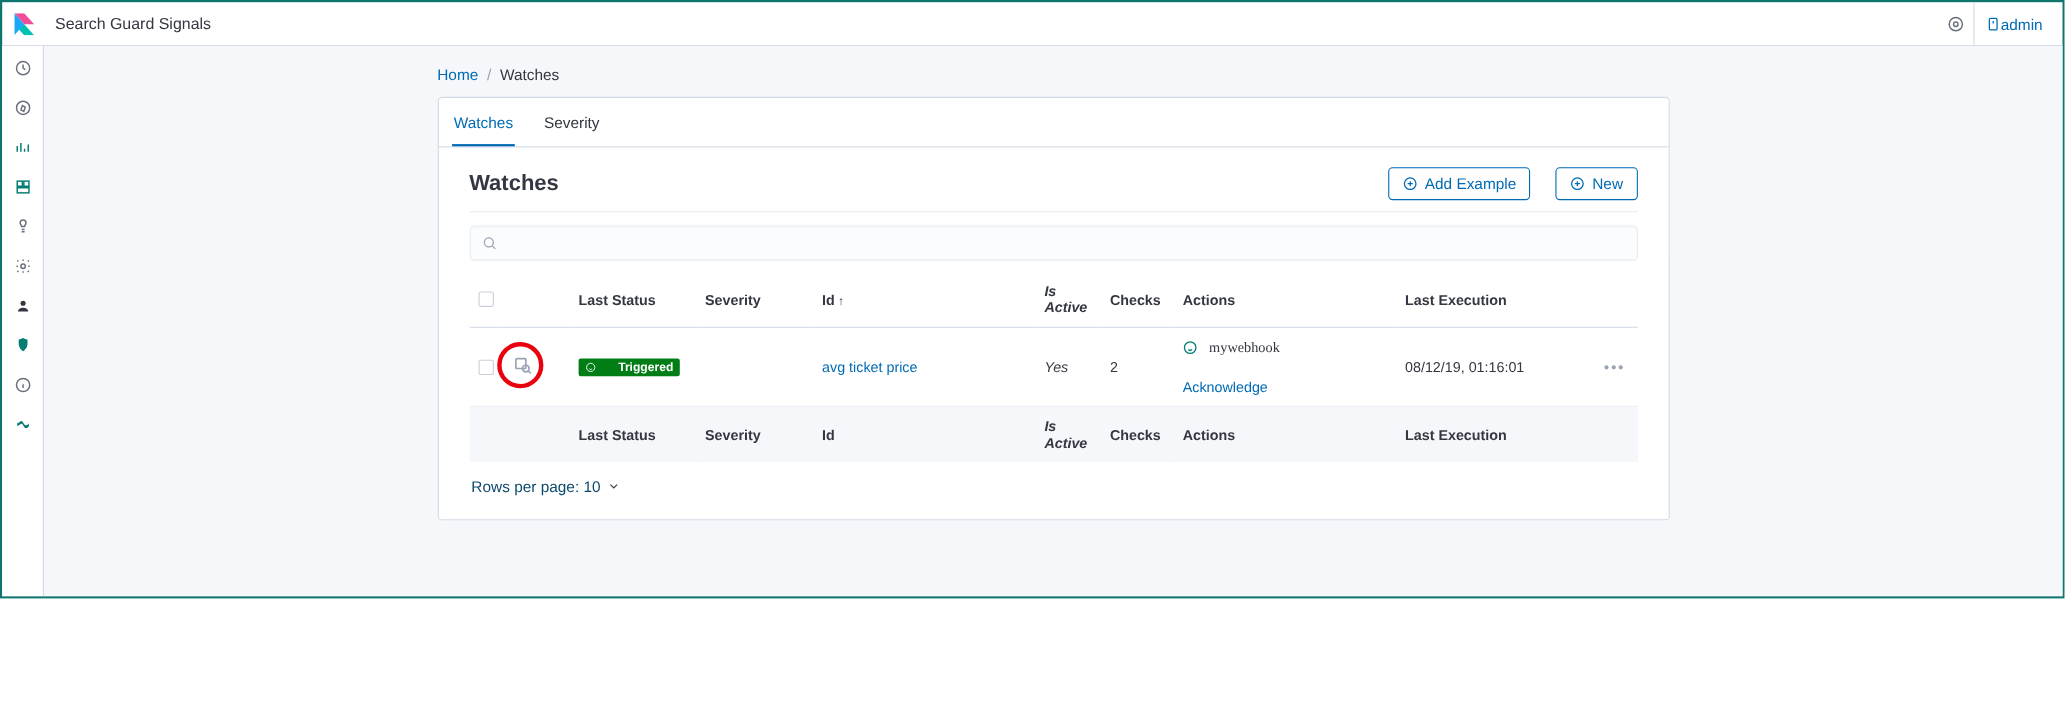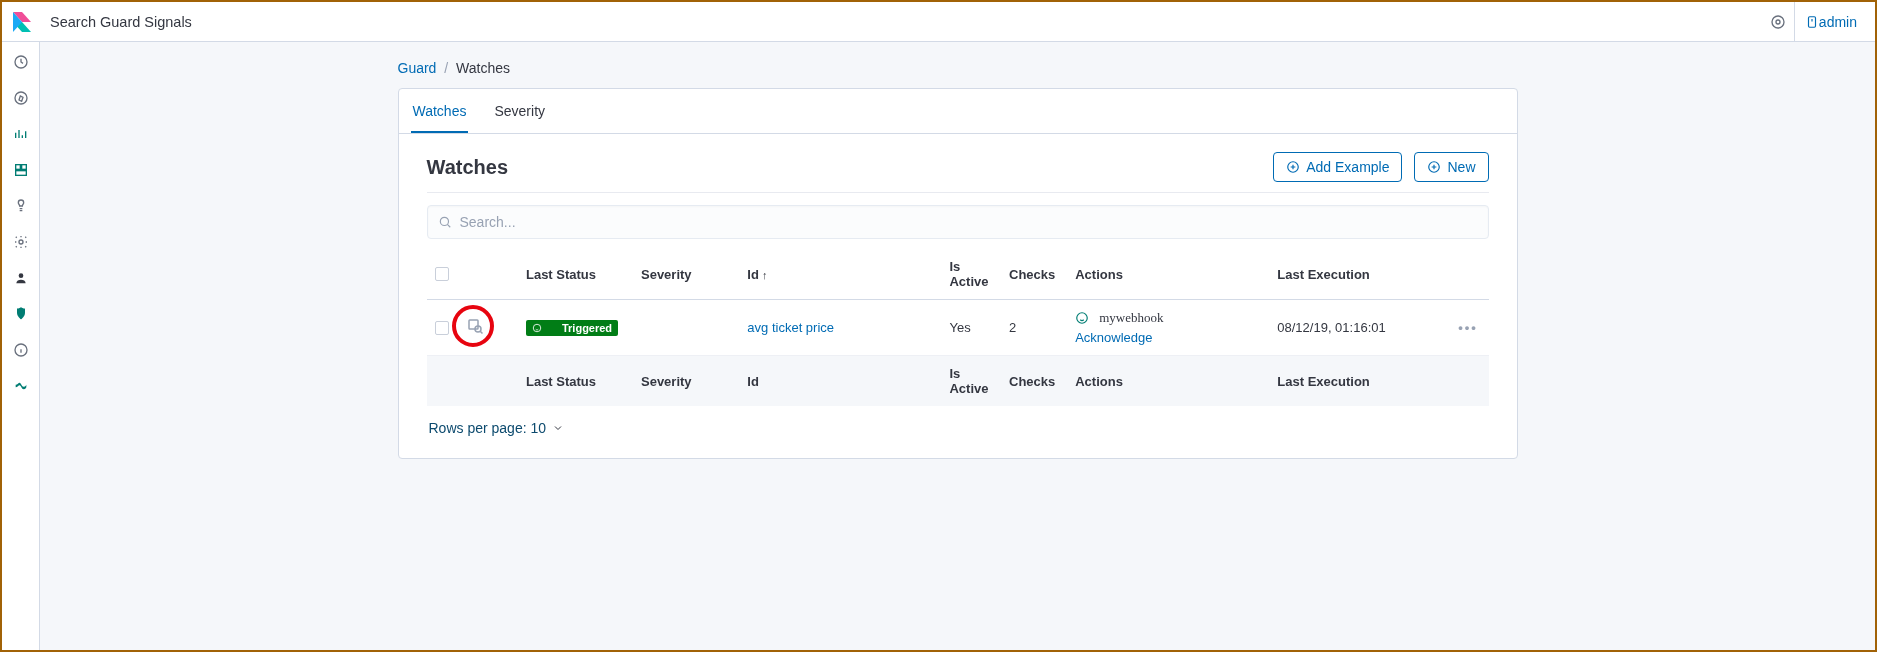--- a/index.html
+++ b/index.html
@@ -1,17 +1,17 @@
 <!DOCTYPE html>
 <html><head>
 <meta charset="utf-8">
 <style>
   * { box-sizing: border-box; margin: 0; padding: 0; }
   html, body { height: 100%; font-family: -apple-system, BlinkMacSystemFont, "Segoe UI", Helvetica, Arial, sans-serif; font-size: 14px; color: #343741; background: #fff; }
-  .outer-border { border: 2px solid #a16207; height: 652px; }
+  .outer-border { border: 2px solid #0f766e; height: 544px; }
   .top-bar { display: flex; align-items: center; height: 40px; border-bottom: 1px solid #d3dae6; padding: 0 8px; }
   .logo-box { width: 24px; height: 24px; display: flex; align-items: center; justify-content: center; margin-right: 16px; }
   .app-title { font-weight: 500; font-size: 14.5px; }
   .top-spacer { flex: 1; }
   .top-right-icon { width: 32px; height: 32px; display: flex; align-items: center; justify-content: center; color: #343741; border-left: 1px solid #d3dae6; margin-left: 0; }
   .top-right-icon.first { border-left: none; }
   .top-right-user { display: flex; align-items: center; gap: 0; padding: 0 10px; color: #006bb4; border-left: 1px solid #d3dae6; height: 40px; }
   .layout { display: flex; height: calc(100% - 40px); }
   .side-nav { width: 38px; background: #fff; border-right: 1px solid #d3dae6; display: flex; flex-direction: column; align-items: center; padding-top: 8px; gap: 12px; }
   .side-nav-item { width: 24px; height: 24px; display: flex; align-items: center; justify-content: center; color: #69707d; cursor: pointer; }
@@ -23,50 +23,50 @@
   .breadcrumbs a { color: #006bb4; text-decoration: none; }
   .breadcrumbs .slash { margin: 0 4px; color: #98a2b3; }
   .breadcrumbs .current { color: #343741; font-weight: 500; }
   .panel { background: #fff; border: 1px solid #d3dae6; border-radius: 4px; }
   .tabs { display: flex; gap: 24px; padding: 0 12px; border-bottom: 1px solid #d3dae6; }
   .tab { padding: 14px 2px 12px; font-size: 14px; cursor: pointer; color: #343741; border-bottom: 2px solid transparent; }
   .tab.active { color: #006bb4; border-bottom-color: #006bb4; font-weight: 500; }
   .section { padding: 18px 28px; }
   .section-head { display: flex; align-items: center; justify-content: space-between; margin-bottom: 12px; padding-bottom: 10px; border-bottom: 1px solid #e8eaf0;}
   .section-title { font-size: 20px; font-weight: 700; }
-  .head-buttons { display: flex; gap: 12px; }
+  .head-buttons { display: flex; gap: 23px; }
   .btn-outline { display: flex; align-items: center; gap: 6px; border: 1px solid #006bb4; color: #006bb4; background: #fff; border-radius: 4px; padding: 6px 12px; font-size: 14px; cursor: pointer; }
   .btn-outline svg { width: 14px; height: 14px; }
   .search-wrap { margin: 4px 0 10px; }
   .search-box { display: flex; align-items: center; gap: 8px; border: 1px solid #e6ebf2; background: #fbfcfd; border-radius: 4px; padding: 8px 10px; box-shadow: inset 0 1px 2px rgba(0,0,0,0.03); }
   .search-box input { flex: 1; border: none; outline: none; background: transparent; font-size: 14px; color: #343741; }
   .search-box input::placeholder { color: #98a2b3; }
   table.data { width: 100%; border-collapse: collapse; }
   table.data th, table.data td { text-align: left; padding: 10px 8px; font-size: 13px; vertical-align: middle;}
   table.data thead th { font-weight: 700; color: #343741; border-bottom: 1px solid #d3dae6; }
   table.data tbody td { border-bottom: 1px solid #eef0f5; }
   table.data tfoot th { background: #f5f7fa; font-weight: 700; color: #343741; }
   .chk { width: 14px; height: 14px; border: 1px solid #c9cfda; border-radius: 2px; }
   .badge-status { display: inline-flex; align-items: center; gap: 20px; background: #017d16; color: #fff; font-size: 11px; padding: 2px 6px; border-radius: 2px; font-weight: 600; }
   .link { color: #006bb4; text-decoration: none; cursor: pointer; }
   .actions-cell .action-line { display: flex; align-items: center; gap: 10px; font-family: Liberation Serif, serif; }
   .face-icon { color: #017d73; }
-  .ack { color: #006bb4; cursor: pointer; margin-top: 4px; display: inline-block; text-align: right;}
+  .ack { color: #006bb4; cursor: pointer; margin-top: 20px; display: inline-block; text-align: right;}
   .row-menu { color: #98a2b3; letter-spacing: 2px; cursor: pointer; font-weight: 700; }
   .red-circle { position: absolute; width: 42px; height: 42px; border: 4px solid #e7040f; border-radius: 50%; left: -14px; top: -12px; pointer-events: none; }
   .expand-cell { position: relative; width: 40px; }
   .expand-icon { color: #98a2b3; }
   .pager { padding: 14px 2px 4px; font-size: 14px; color: #0c4a6e; display: flex; align-items: center; gap: 6px; cursor: pointer;}
   .sort-arrow { font-size: 11px; margin-left: 3px;}
   th.col-chk, td.col-chk { width: 28px; }
   th.col-exp, td.col-exp { width: 40px; }
   th.col-status, td.col-status { width: 100px; }
   th.col-severity, td.col-severity { width: 100px; }
   th.col-id, td.col-id { width: 190px; }
-  th.col-active, td.col-active { width: 56px; }
+  th.col-active, td.col-active { width: 56px; font-style: italic; }
   th.col-checks, td.col-checks { width: 52px; }
   th.col-actions, td.col-actions { width: 190px; }
   th.col-exec, td.col-exec { width: 170px; }
   th.col-menu, td.col-menu { width: 36px; text-align:right;}
 </style>
 </head>
 <body>
 
 <div class="outer-border">
 
@@ -153,21 +153,21 @@
       <div class="side-nav-item teal">
           <svg width="16" height="16" viewBox="0 0 24 24" fill="currentColor">
             <path d="M4 10c3 0 4-3 6-3s3 6 6 6 4-3 4-3v4c0 0-1 3-4 3s-4-6-6-6-3 3-6 3z"></path>
           </svg>
         </div>
     </div>
 
     <div class="main-area">
       <div class="inner">
         <div class="breadcrumbs">
-          <a href="#">Guard</a>
+          <a href="#">Home</a>
           <span class="slash">/</span>
           <span class="current">Watches</span>
         </div>
 
         <div class="panel">
           <div class="tabs">
             <div class="tab active">Watches</div>
             <div class="tab">Severity</div>
           </div>
 
@@ -191,21 +191,20 @@
                 </button>
               </div>
             </div>
 
             <div class="search-wrap">
               <div class="search-box">
                 <svg width="14" height="14" viewBox="0 0 24 24" fill="none" stroke="#98a2b3" stroke-width="2">
                     <circle cx="11" cy="11" r="7"></circle>
                     <path d="M21 21l-5-5"></path>
                   </svg>
-                <input type="text" placeholder="Search..." style="">
               </div>
             </div>
 
             <table class="data">
               <thead>
                 <tr>
                   <th class="col-chk">
                       <div class="chk"></div>
                     </th>
                   <th class="col-exp"></th>

